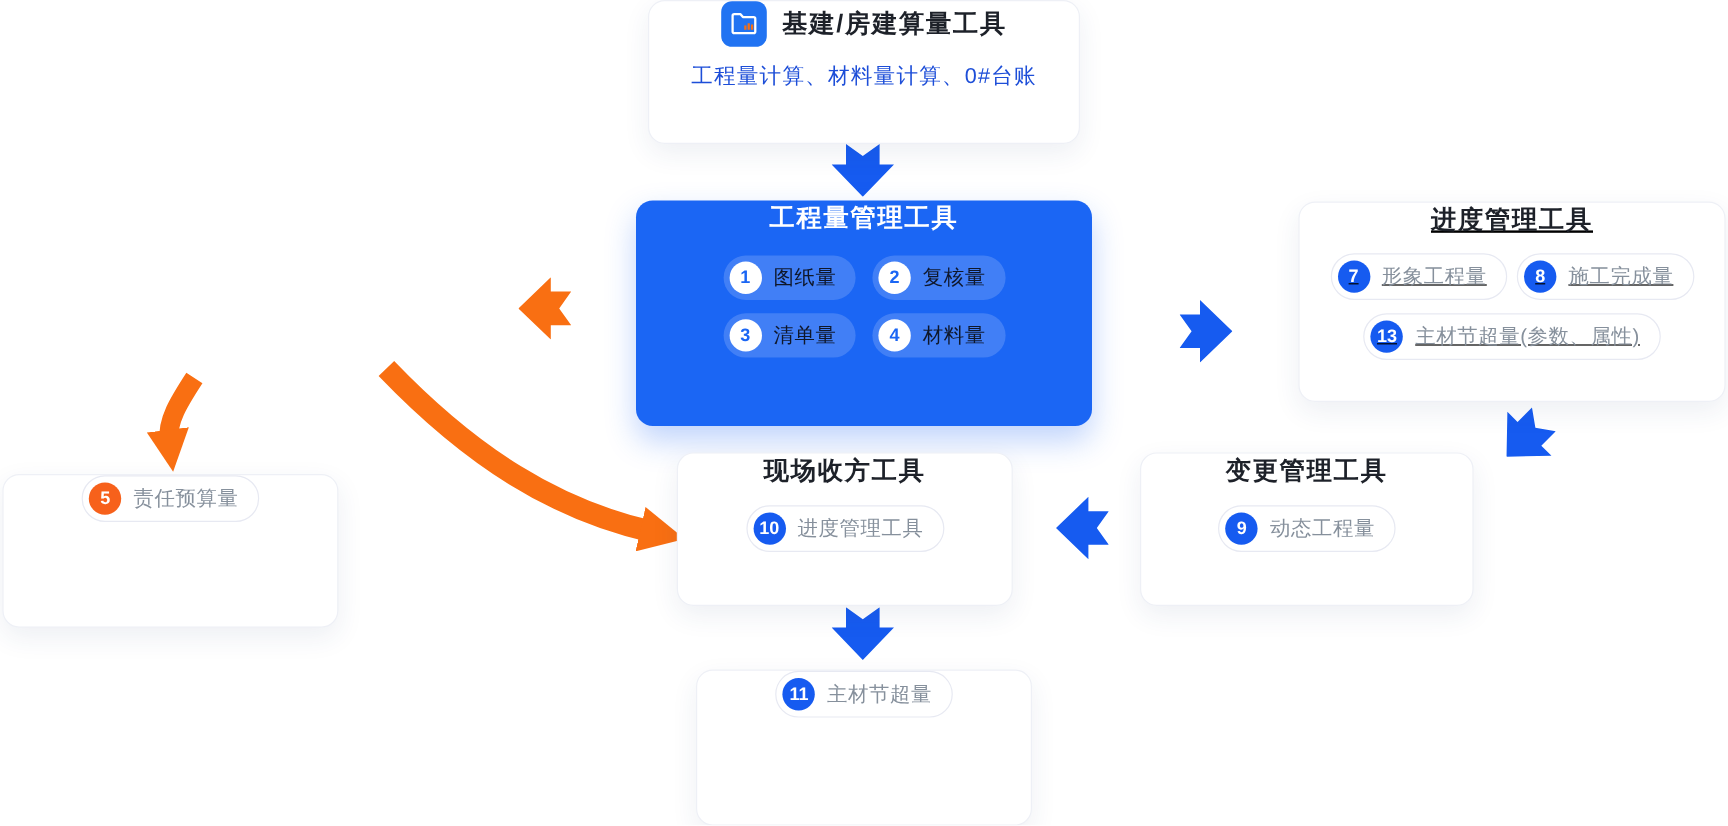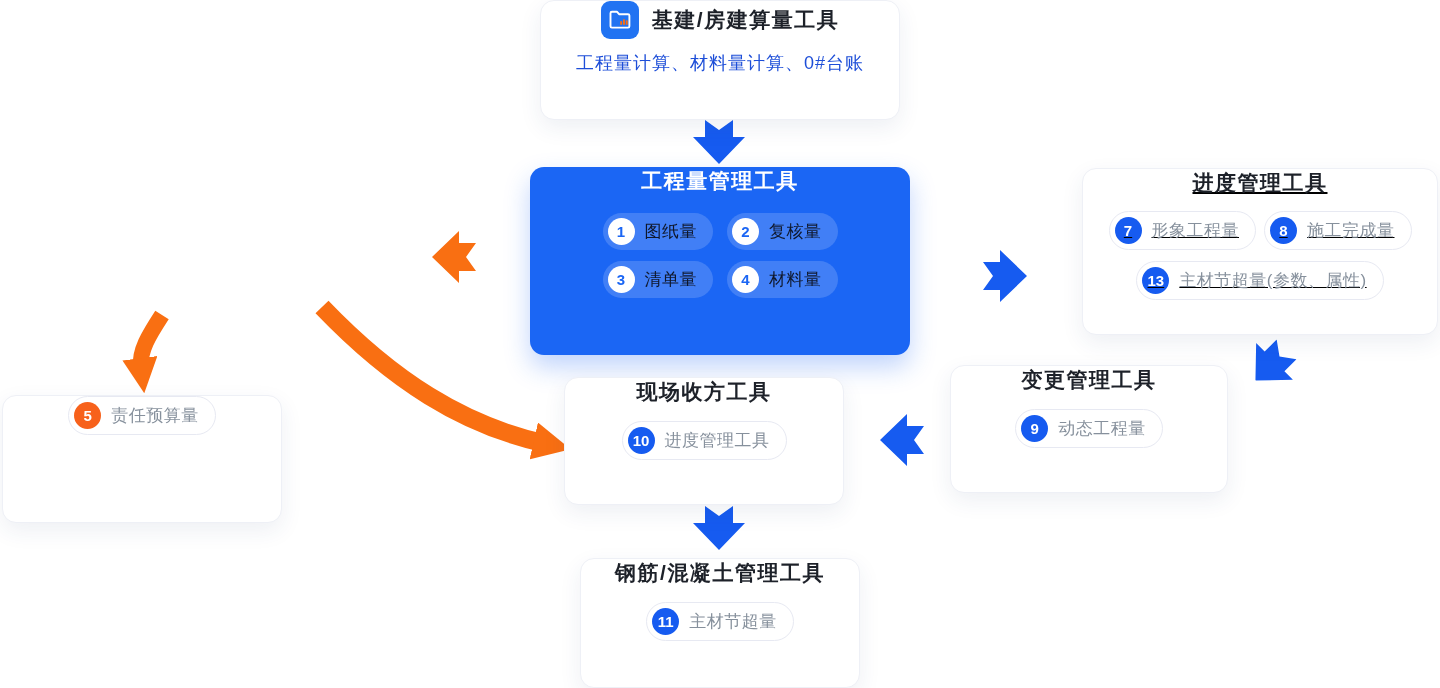--- a/index.html
+++ b/index.html
@@ -158,37 +158,36 @@
       </div>
       <div class="pill-row">
         <span class="pill">
           <span class="num num-blue">13</span>
           <span class="pill-label">主材节超量(参数、属性)</span>
         </span>
       </div>
     </div>
   </div>
 
-  <div class="card" style="left:950px; top:365px; width:278px; height:128px;">
+  <div class="card" style="left:950px; top:377px; width:278px; height:128px;">
     <div class="card-title">变更管理工具</div>
     <span class="pill">
       <span class="num num-blue">9</span>
       <span class="pill-label">动态工程量</span>
     </span>
   </div>
 
   <div class="card" style="left:564px; top:377px; width:280px; height:128px;">
     <div class="card-title">现场收方工具</div>
     <span class="pill">
       <span class="num num-blue">10</span>
       <span class="pill-label">进度管理工具</span>
     </span>
   </div>
 
   <div class="card" style="left:580px; top:558px; width:280px; height:130px;">
-    <div class="card-title">钢筋/混凝土管理工具</div>
     <span class="pill">
       <span class="num num-blue">11</span>
       <span class="pill-label">主材节超量</span>
     </span>
   </div>
 
 </div>
 
 </body></html>

